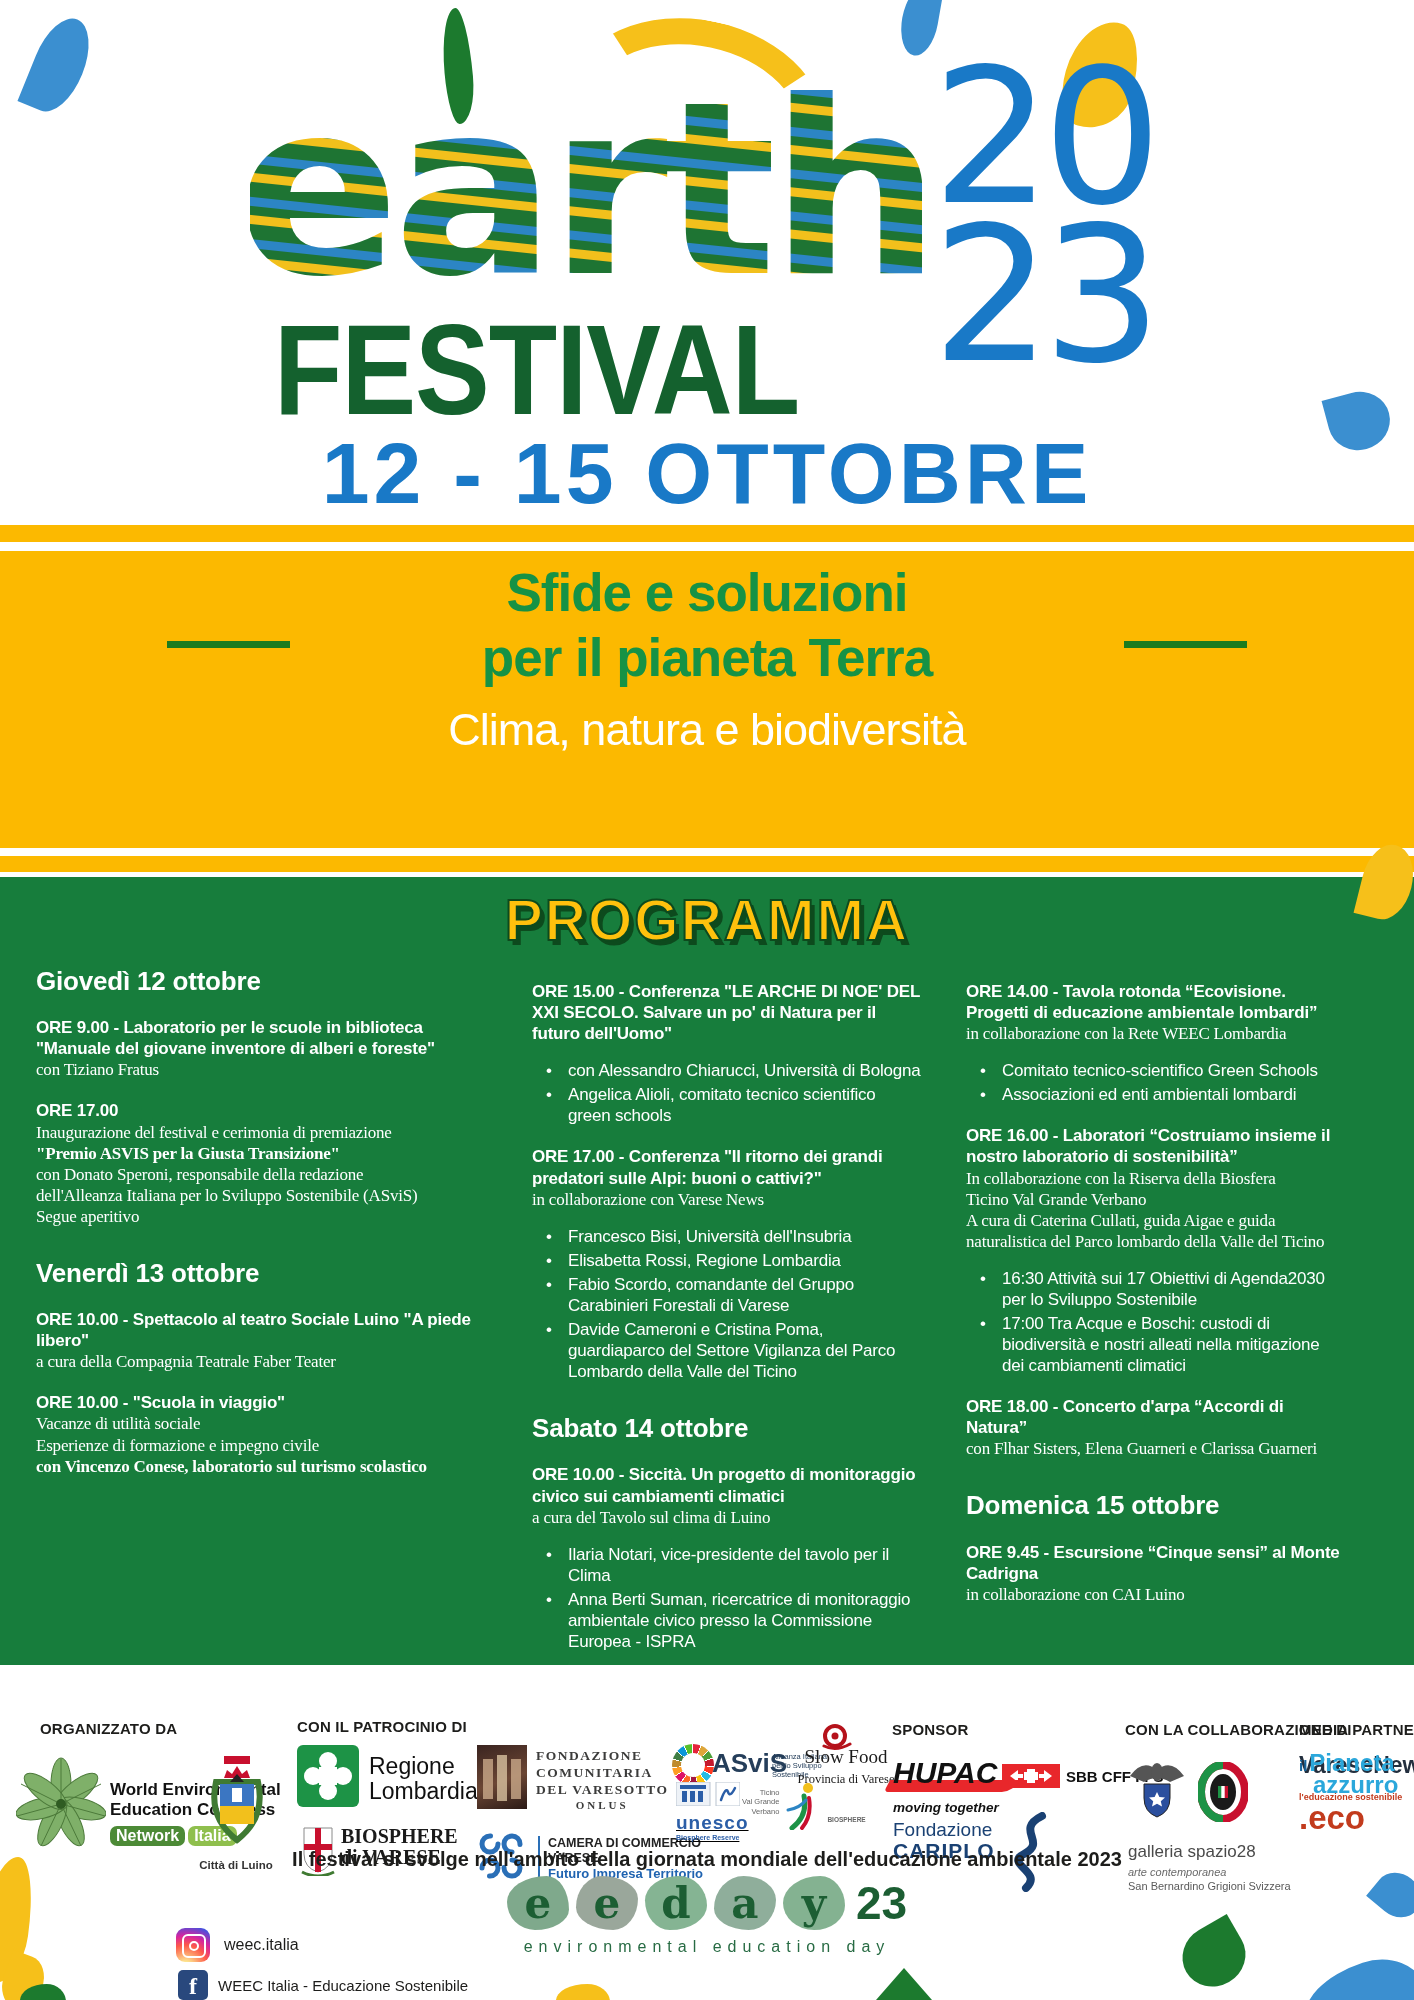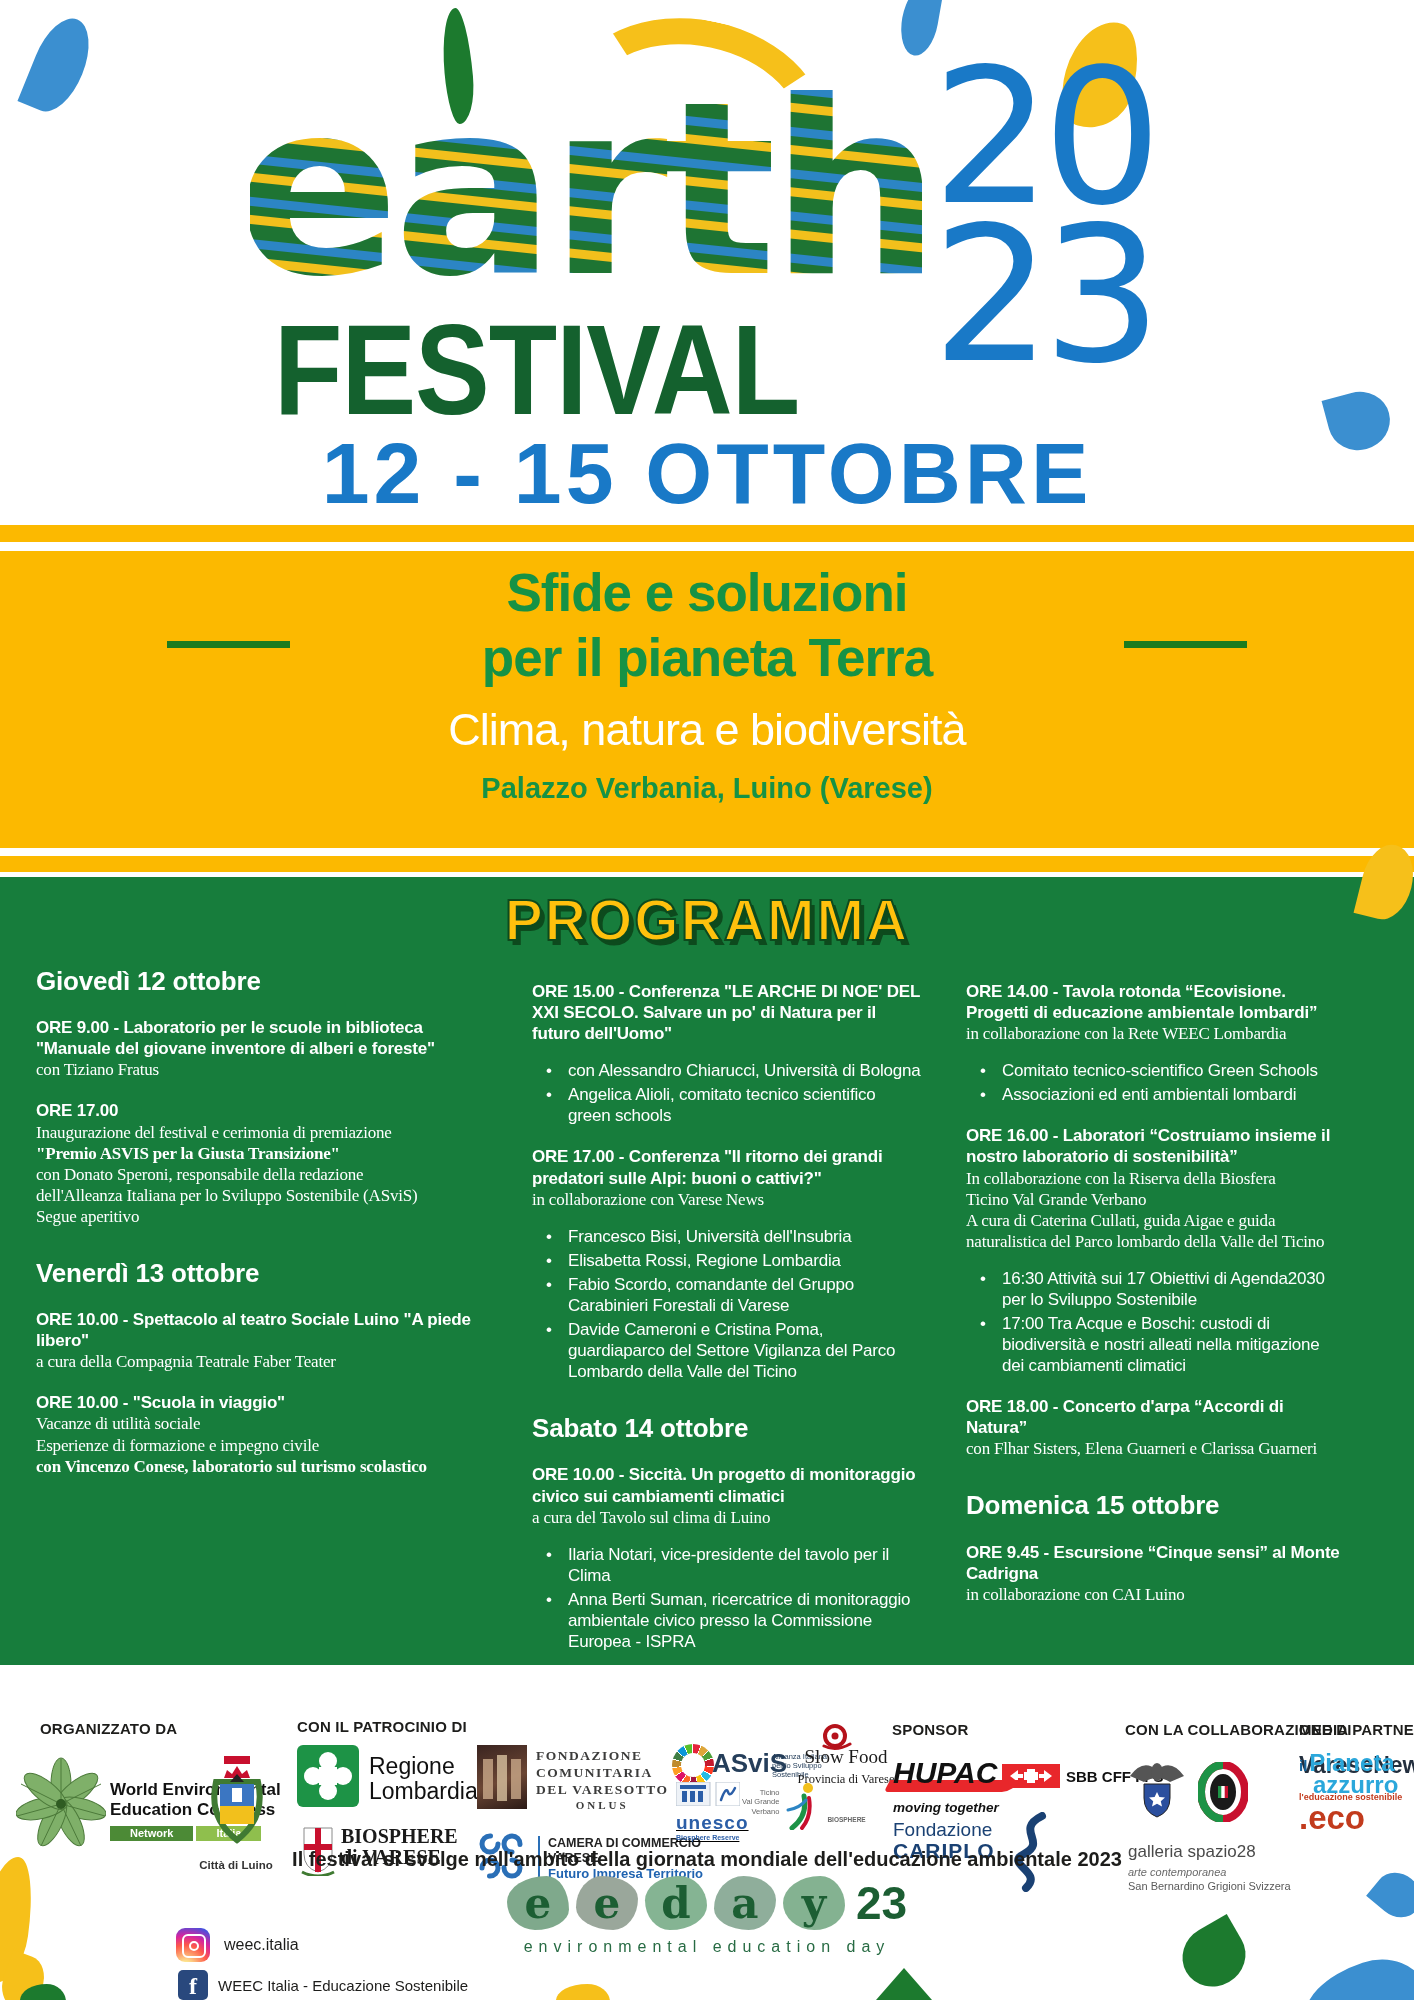--- a/index.html
+++ b/index.html
@@ -51,21 +51,21 @@
   .tight{margin-top:0;font-family:Liberation Serif, serif;}
   ul.ev-bullets{margin:16px 0 0;padding:0 0 0 36px;list-style:none;}
   ul.ev-bullets li{position:relative;margin-bottom:3px;}
   ul.ev-bullets li::before{content:"•";position:absolute;left:-22px;}
 
   
   .f-label{position:absolute;font-size:15px;font-weight:bold;color:#1d1d1b;letter-spacing:0.2px;white-space:nowrap;}
 
   .weec-text{position:absolute;left:110px;top:1780px;font-size:17px;line-height:1.15;font-weight:bold;color:#121212;}
   .weec-badges{margin-top:7px;display:flex;gap:3px;}
-  .weec-badges span{font-size:11px;font-weight:bold;color:#fff;padding:1px 20px;}
+  .weec-badges span{font-size:16px;font-weight:bold;color:#fff;padding:1px 6px;border-radius:7px;}
   .badge-a{background:#4c8a36;}
   .badge-b{background:#8fbf4d;}
   .luino-name{position:absolute;left:194px;top:1859px;width:84px;text-align:center;font-size:11.5px;font-weight:bold;color:#333;}
 
   .regione-text{position:absolute;left:369px;top:1754px;font-size:23px;line-height:1.08;color:#101010;}
   .provincia-text{position:absolute;left:341px;top:1826px;font-family:"Liberation Serif",serif;
                   font-size:20px;line-height:1.05;font-weight:bold;color:#1a1a1a;}
   .fond-text{position:absolute;left:536px;top:1748px;font-family:"Liberation Serif",serif;font-size:13.5px;
              line-height:1.25;font-weight:bold;letter-spacing:1.5px;color:#3c3c3b;}
   .fond-text .onlus{font-size:11px;letter-spacing:3px;text-align:center;display:block;}
@@ -168,21 +168,20 @@
   <div class="festival">FESTIVAL</div>
   <div class="dates">12 - 15 OTTOBRE</div>
 
   <div class="bar1"></div>
   <div class="banner">
     <div class="dash left"></div>
     <div class="dash right"></div>
     <div class="t1">Sfide e soluzioni</div>
     <div class="t1" style="margin-top:0;">per il pianeta Terra</div>
     <div class="t2">Clima, natura e biodiversità</div>
-    <div class="t3">Palazzo Verbania, Luino (Varese)</div>
   </div>
   <div class="bar2"></div>
 
   <div class="program">
     <div class="prog-title">PROGRAMMA</div>
     <div class="prog-cols">
       <div class="prog-col c1">
           <div class="day-h">Giovedì 12 ottobre</div>
           <div class="ev-title">ORE 9.00 - Laboratorio per le scuole in biblioteca "Manuale del giovane inventore di alberi e foreste"</div>
           <div class="ev-text tight">con Tiziano Fratus</div>

